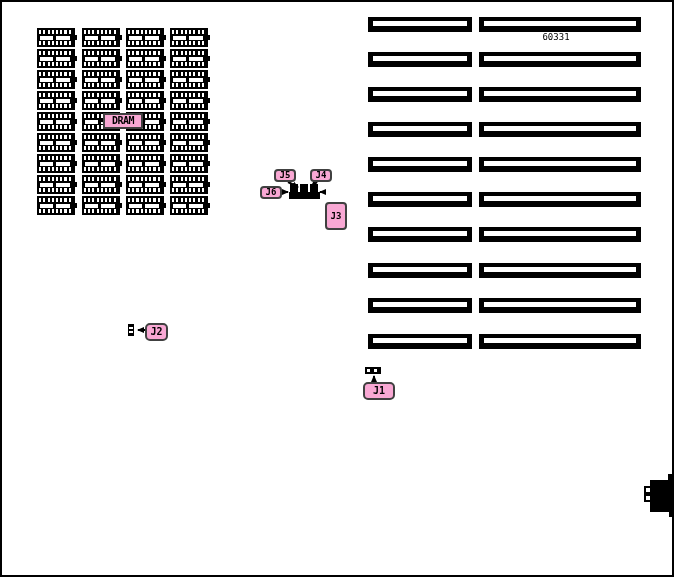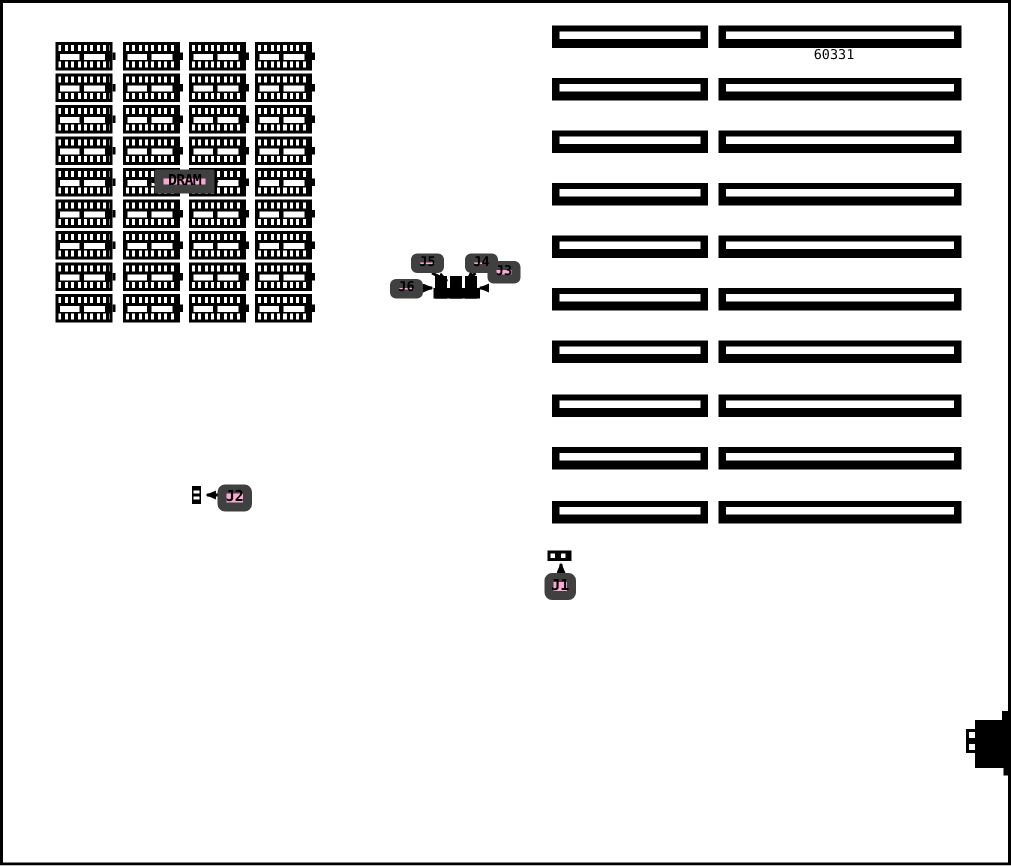--- a/index.html
+++ b/index.html
@@ -15,29 +15,29 @@
   .chip .ticks.t{top:2px;}
   .chip .ticks.b{bottom:2px;}
   .chip .cbar{position:absolute;top:8px;height:4px;background:#fff;}
   .chip .b1{left:3px;width:13px;}
   .chip .b2{left:19px;width:14px;}
   .chip .ctab{position:absolute;right:-2px;top:7px;width:2px;height:5px;background:#000;}
   
   .slot{position:absolute;height:15px;background:#000;}
   .slot .inner{position:absolute;left:5px;right:5px;top:4px;height:5px;background:#fff;}
   
-  .jlabel{position:absolute;background:#f9a8d4;border:6px solid #404040;border-radius:4px;
+  .jlabel{position:absolute;background:#f9a8d4;border:2px solid #404040;border-radius:4px;
     box-sizing:border-box;display:flex;align-items:center;justify-content:center;
     font-weight:bold;font-size:9px;line-height:1;color:#000;z-index:5;}
   #label-j5{left:272px;top:167px;width:22px;height:13px;}
   #label-j4{left:308px;top:167px;width:22px;height:13px;}
   #label-j6{left:258px;top:184px;width:22px;height:13px;}
-  #label-j3{left:323px;top:172px;width:22px;height:15px;}
+  #label-j3{left:323px;top:200px;width:22px;height:28px;}
   #label-j2{left:143px;top:321px;width:23px;height:18px;border-radius:5px;font-size:10px;}
-  #label-j1{left:361px;top:380px;width:21px;height:18px;border-radius:5px;font-size:10px;}
+  #label-j1{left:361px;top:380px;width:32px;height:18px;border-radius:5px;font-size:10px;}
   #label-dram{left:101px;top:111px;width:40px;height:16px;border-radius:1px;font-size:10px;letter-spacing:-0.5px;}
   
   .jbar{position:absolute;left:287px;top:190px;width:31px;height:7px;background:#000;}
   .jblock{position:absolute;top:182px;width:8px;height:15px;background:#000;}
   #jblock-1{left:288px;} #jblock-2{left:298px;} #jblock-3{left:308px;}
   
   #j2-comp{position:absolute;left:126px;top:322px;width:6px;height:12px;background:#000;}
   #j2-comp .stripe{position:absolute;left:1px;right:1px;height:2px;background:#fff;}
   #j2-comp .s1{top:3px;} #j2-comp .s2{top:7px;}
   

